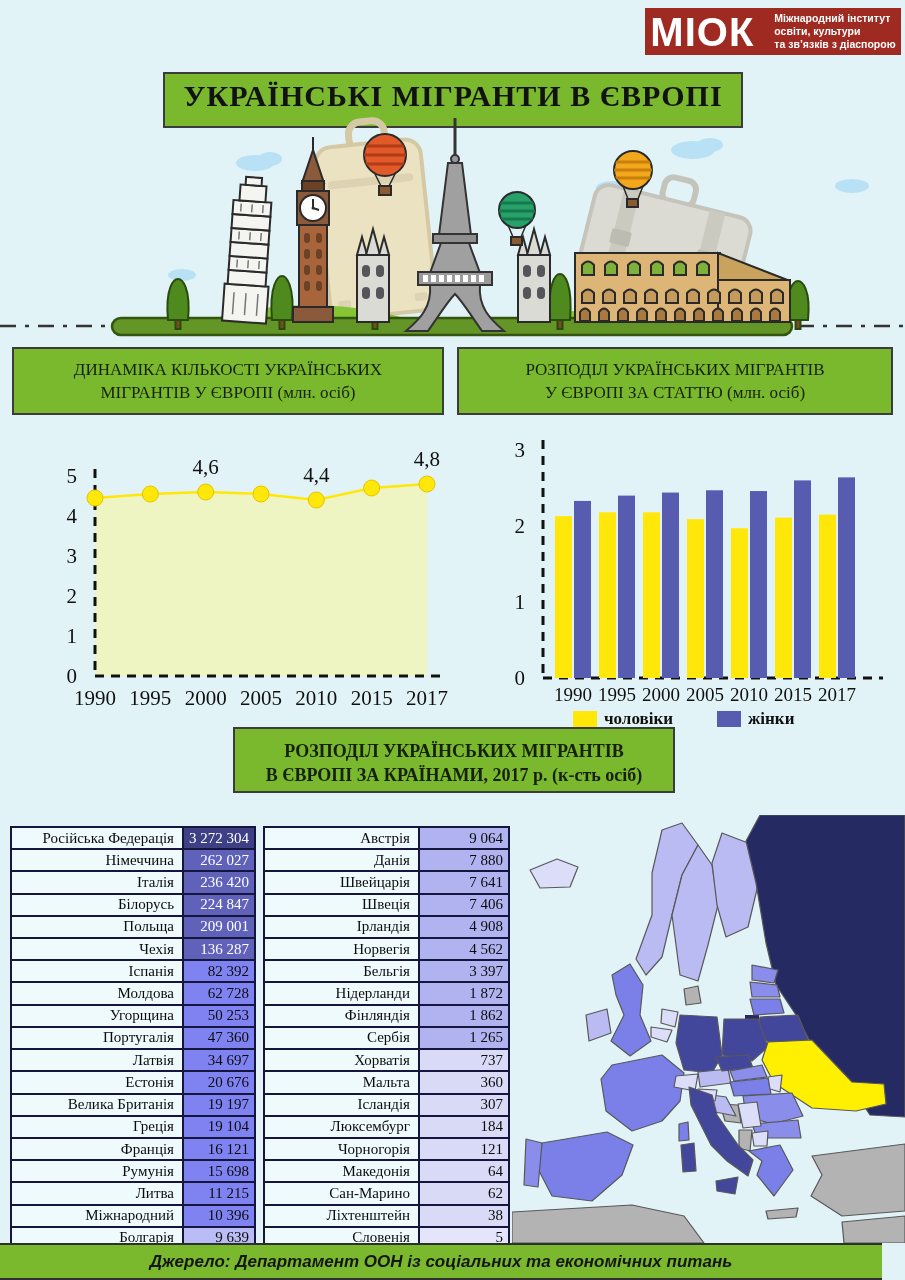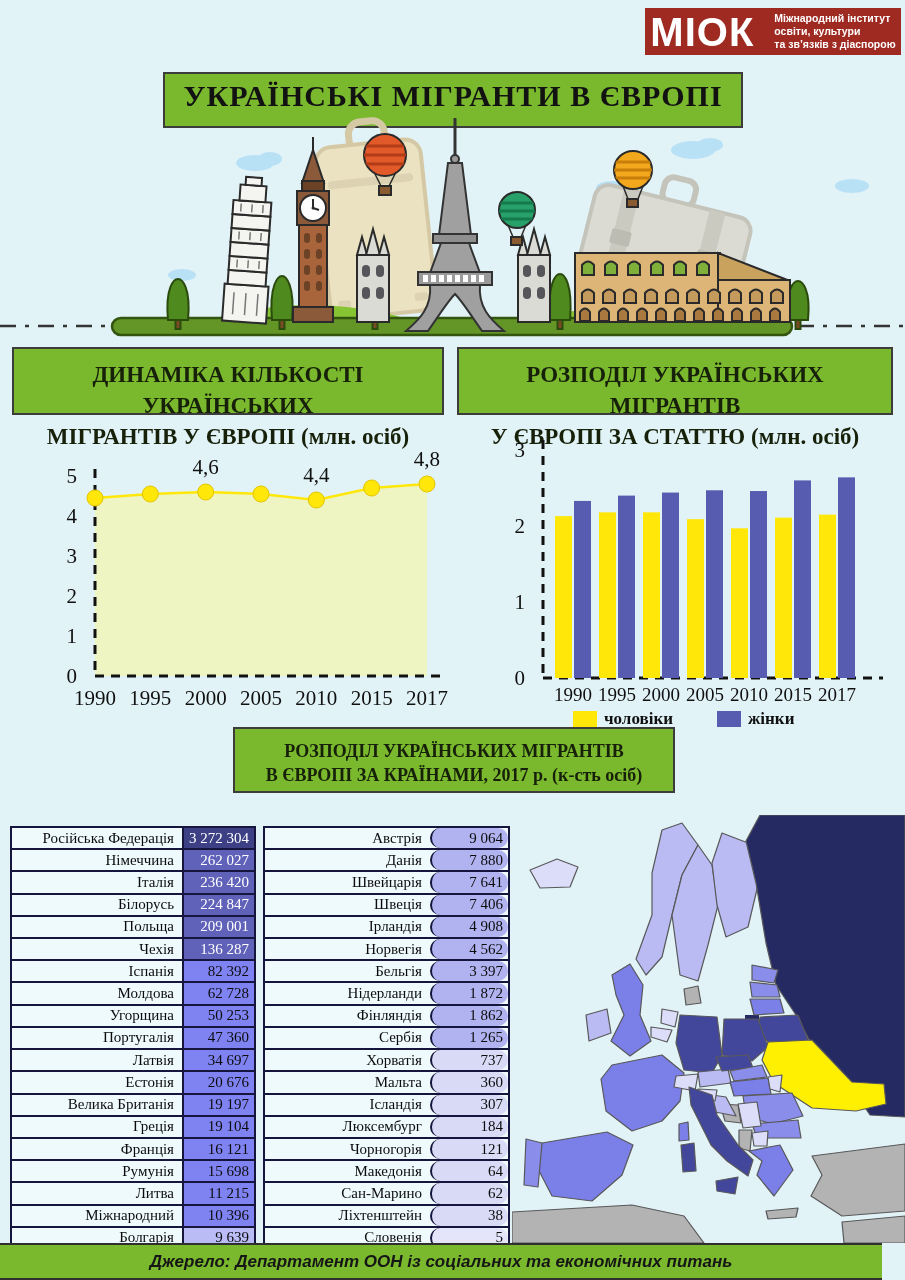--- a/index.html
+++ b/index.html
@@ -9,41 +9,41 @@
   .logo{position:absolute;left:645px;top:8px;width:256px;height:47px;background:var(--logo_red);
         display:flex;align-items:center;justify-content:center;gap:20px;color:#fff;
         font-family:"Liberation Sans",sans-serif;}
   .logo-abbr{font-size:40px;font-weight:bold;letter-spacing:1px;line-height:1;}
   .logo-lines{display:flex;flex-direction:column;font-size:10.5px;font-weight:bold;line-height:1.25;}
   
   .gbox{position:absolute;background:var(--green);border:2px solid #3c3c3c;box-sizing:border-box;
         text-align:center;color:#17210a;}
   .title-box{left:163px;top:72px;width:580px;height:56px;font-size:30px;font-weight:bold;
         line-height:43px;letter-spacing:1px;color:#121212;}
-  .hdr{font-size:23px;line-height:1.35;padding-top:10px;font-weight:700;}
+  .hdr{font-size:17px;line-height:1.35;padding-top:10px;font-weight:400;}
   .hdr-left{left:12px;top:347px;width:432px;height:68px;}
   .hdr-right{left:457px;top:347px;width:436px;height:68px;}
   .hdr-mid{left:233px;top:727px;width:442px;height:66px;font-weight:bold;font-size:18px;}
   
   .illu{position:absolute;left:0;top:115px;}
   .chart{position:absolute;}
   #chart-line{left:15px;top:433px;}
   #chart-bar{left:455px;top:428px;}
   
   .ctable{position:absolute;top:826px;width:246px;height:424px;z-index:2;
           display:grid;grid-auto-rows:1fr;gap:2px;background:var(--table_border);
           border:2px solid var(--table_border);box-sizing:border-box;}
   .ctable-left{left:10px;}
   .ctable-right{left:263px;width:247px;}
   .trow{display:flex;background:var(--name_cell_bg);}
   .tname{flex:1;display:flex;align-items:center;justify-content:flex-end;
          padding-right:8px;font-size:15px;color:#0c0c0c;}
   .tval{width:72px;display:flex;align-items:center;justify-content:flex-end;
         padding-right:5px;font-size:15px;border-left:2px solid var(--table_border);box-sizing:border-box;}
-  .ctable-right .tval{width:78px;border-radius:10px;}
+  .ctable-right .tval{width:90px;}
   .t1{background:var(--t1);color:#fff;} .t2{background:var(--t2);color:#fff;}
   .t3{background:var(--t3);color:#0c0c0c;} .t4{background:var(--t4);color:#0c0c0c;}
   .t5{background:var(--t5);color:#0c0c0c;} .t6{background:var(--t6);color:#0c0c0c;}
   .t7{background:var(--t7);color:#0c0c0c;}
   
   .map{position:absolute;left:512px;top:815px;z-index:1;}
   .map path,.map polygon{stroke:var(--map_stroke);stroke-width:1.2;stroke-linejoin:round;}
   .m-ru{fill:var(--map_russia);} .m-ua{fill:var(--map_ukraine);} .m-dark{fill:var(--map_dark);}
   .m-mid{fill:var(--map_mid);} .m-med{fill:var(--map_medium);} .m-light{fill:var(--map_light);}
   .m-xlight{fill:var(--map_xlight);} .m-gray{fill:var(--map_gray);}

